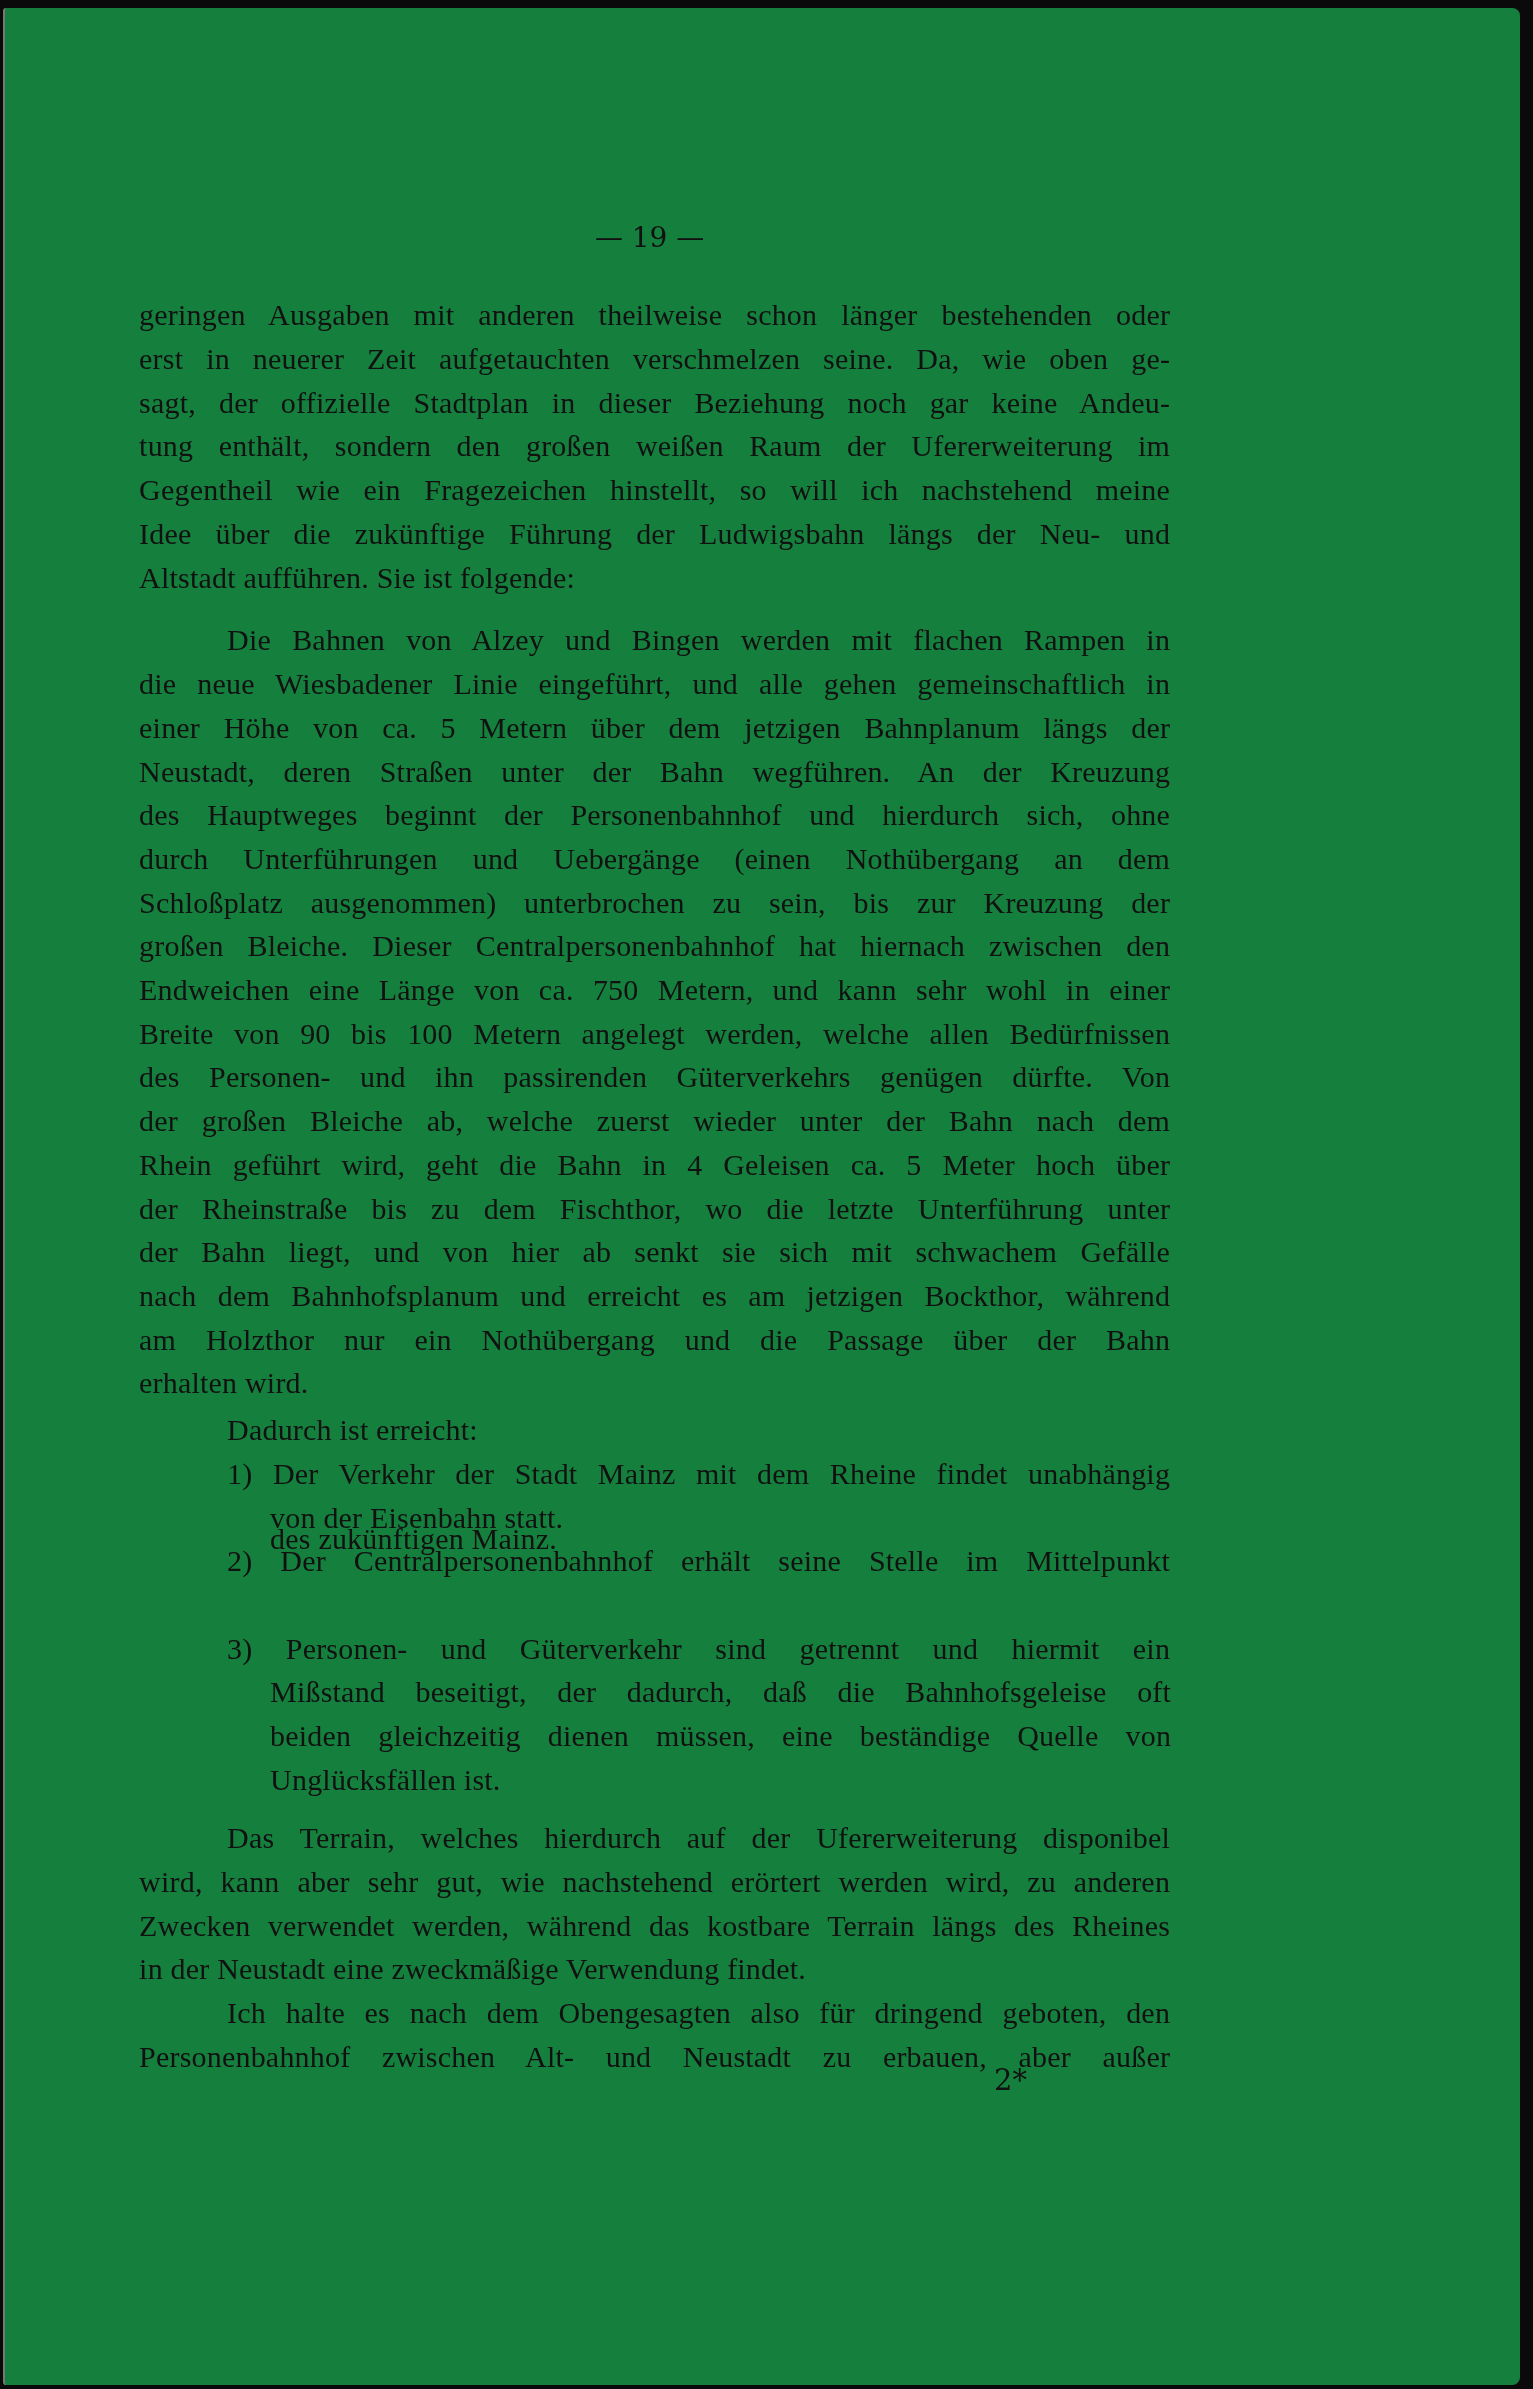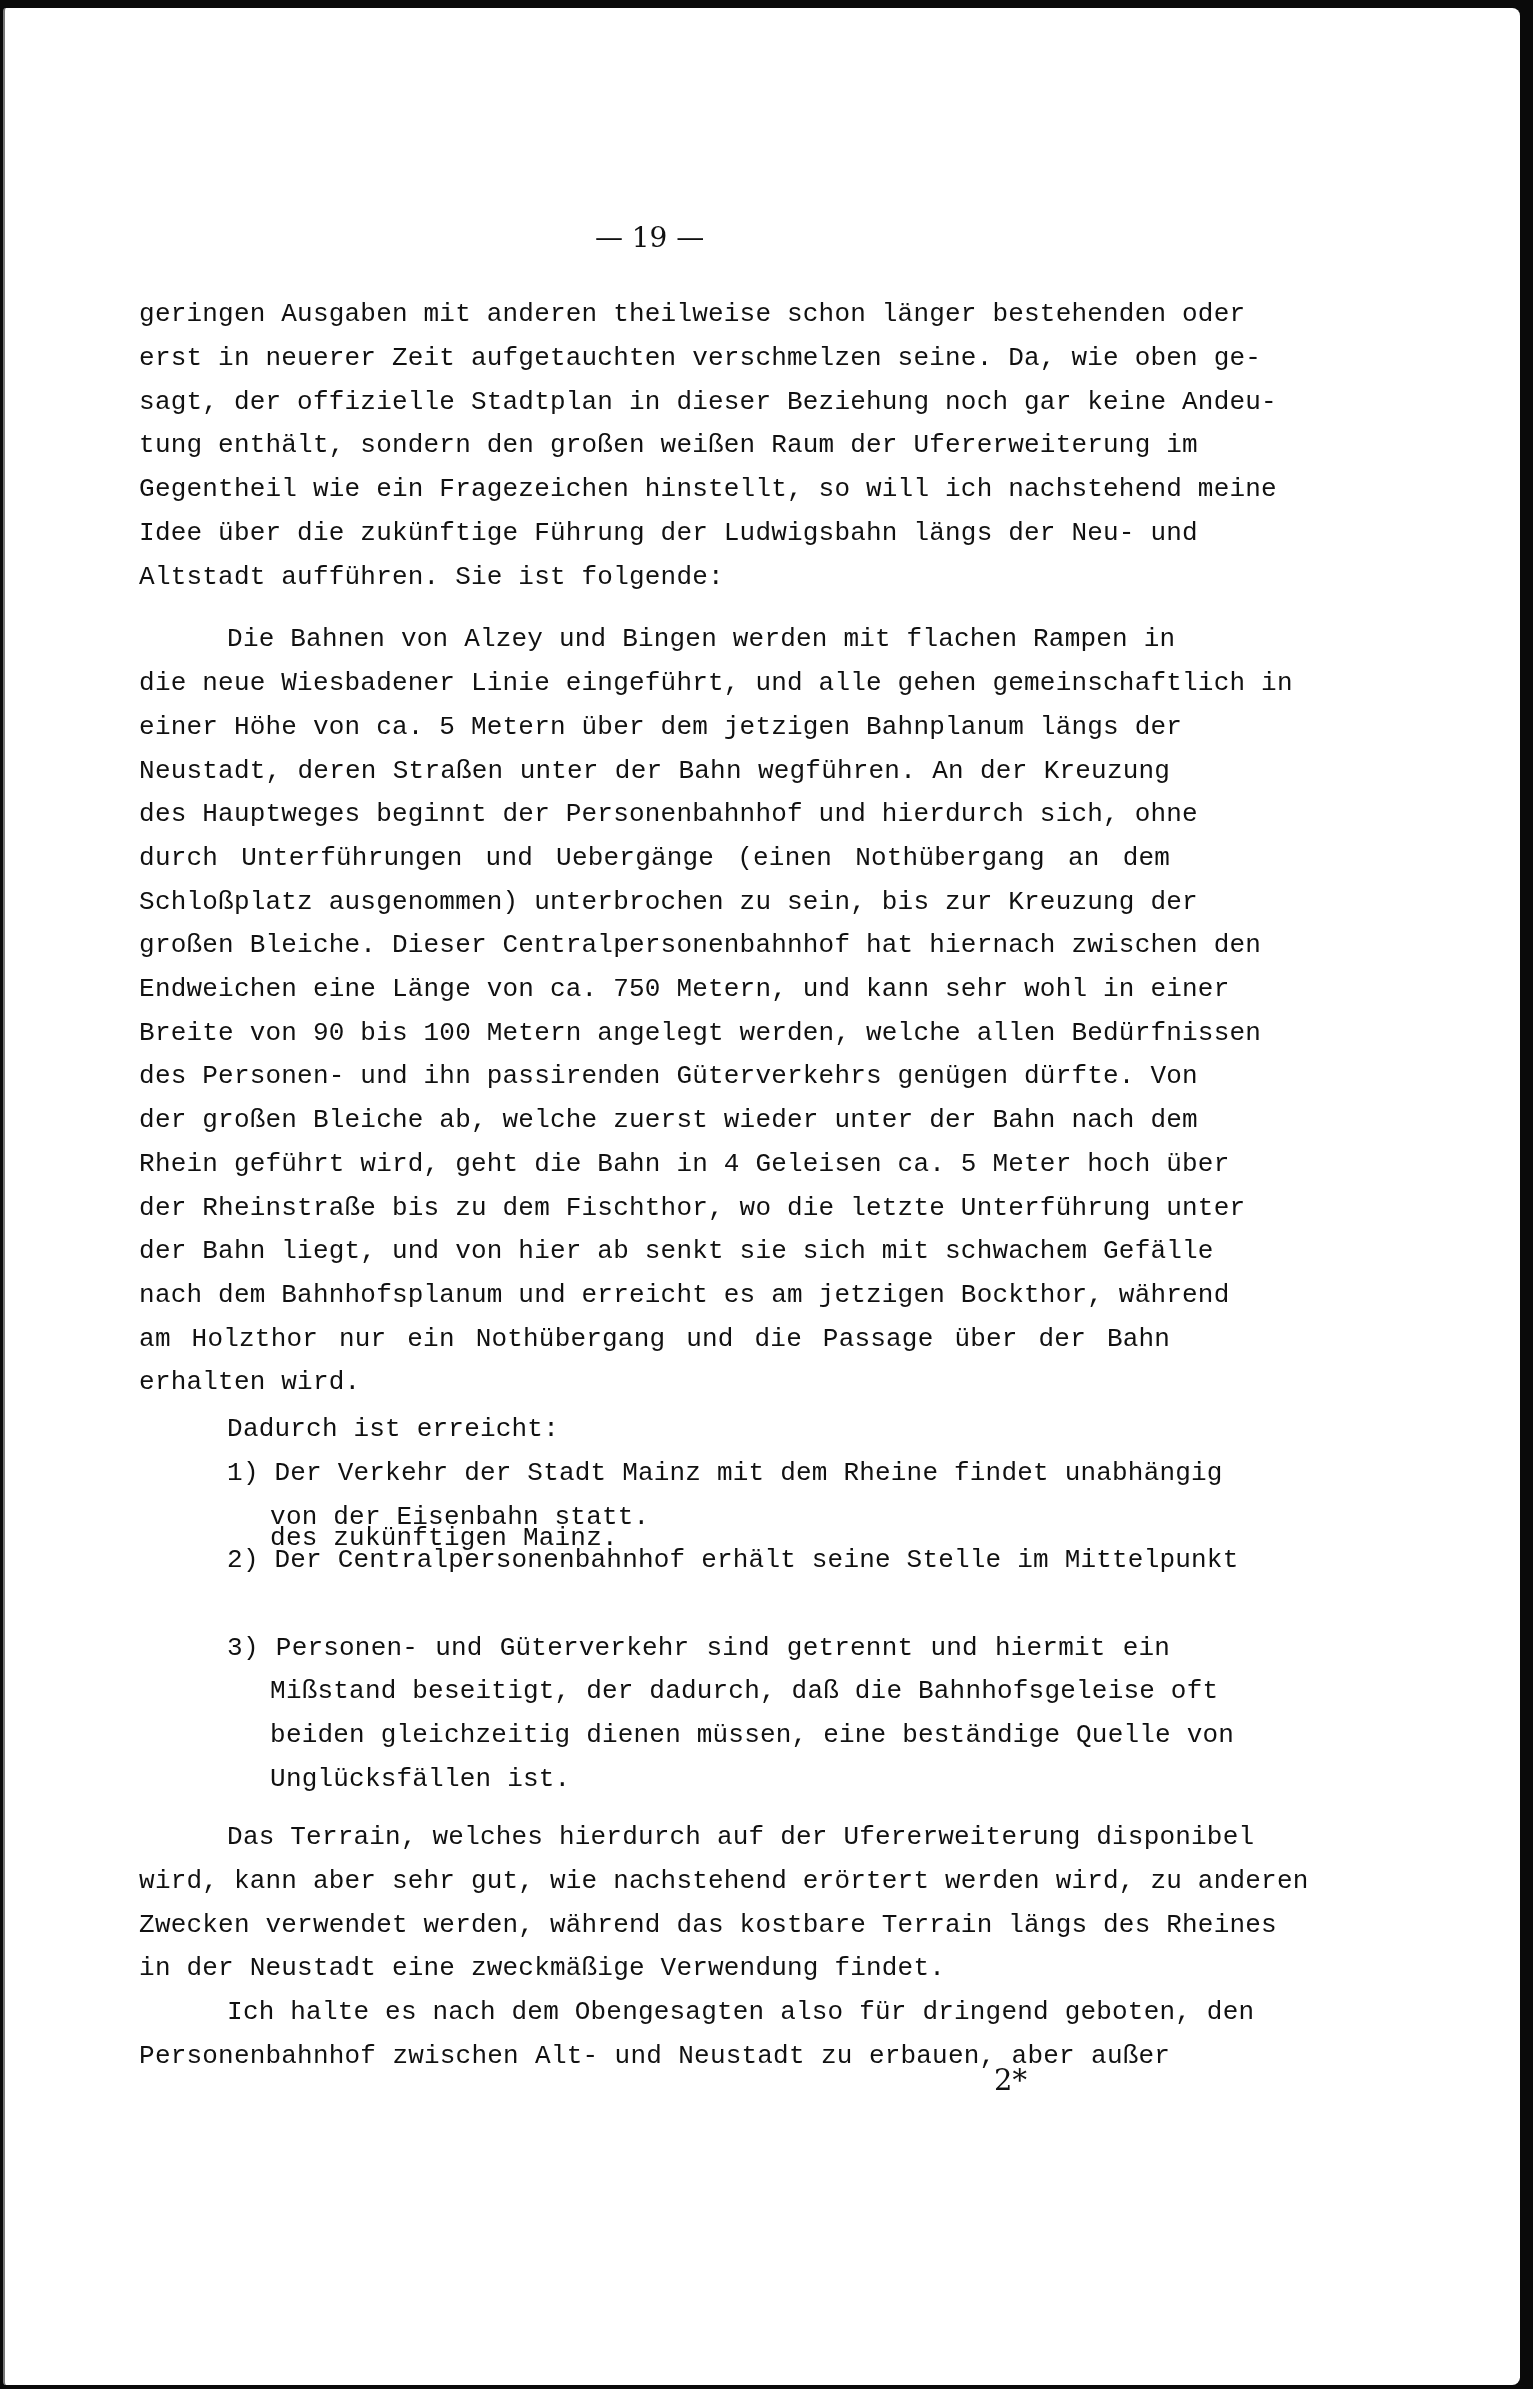--- a/index.html
+++ b/index.html
@@ -6,21 +6,21 @@
   body {
     width: 1534px; height: 2389px;
     background: #0a0a0a;
     position: relative;
     overflow: hidden;
   }
   .page {
     position: absolute;
     left: 3.1px; top: 7.7px;
     width: 1515px; height: 2377px;
-    background: #ffffff;
+    background: #15803d;
     border-left: 2.3px solid #777;
     border-radius: 3.1px 7.7px 7.7px 3.1px;
   }
   .text {
     position: absolute;
     font-family: "DejaVu Serif", serif;
     color: #111;
     font-size: 26px;
     letter-spacing: 0.2px;
   }
@@ -53,21 +53,21 @@
     font-size: 15.3px; line-height: 20px;
     text-align: center; color: #111;
     font-weight: bold;
   }
   .signature {
     position: absolute;
     left: 989px; top: 2055px;
     font-family: "DejaVu Serif", serif;
     font-size: 29px; color: #111;
   }
-  .para-text { font-family: Liberation Mono, monospace; font-size: 26px; color: #111; }
+  .para-text { font-family: Liberation Serif, serif; font-size: 30px; color: #111; }
 </style>
 </head>
 <body>
 
 <div class="page">
 
   <div class="folio">— 19 —</div>
 
 
   <div class="text" style="left:0;top:0;">

